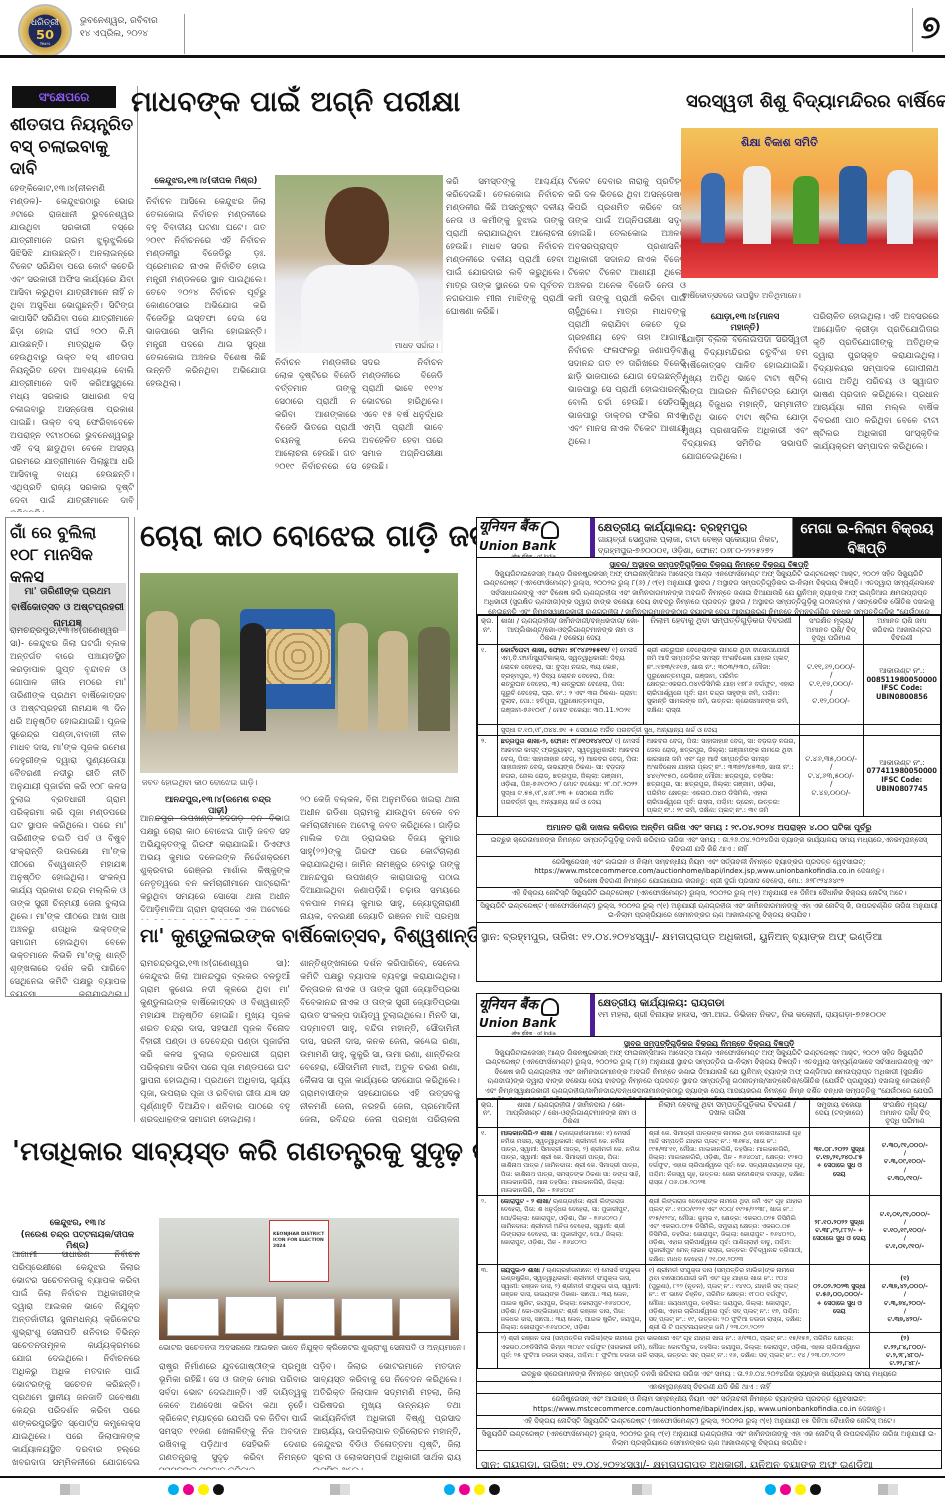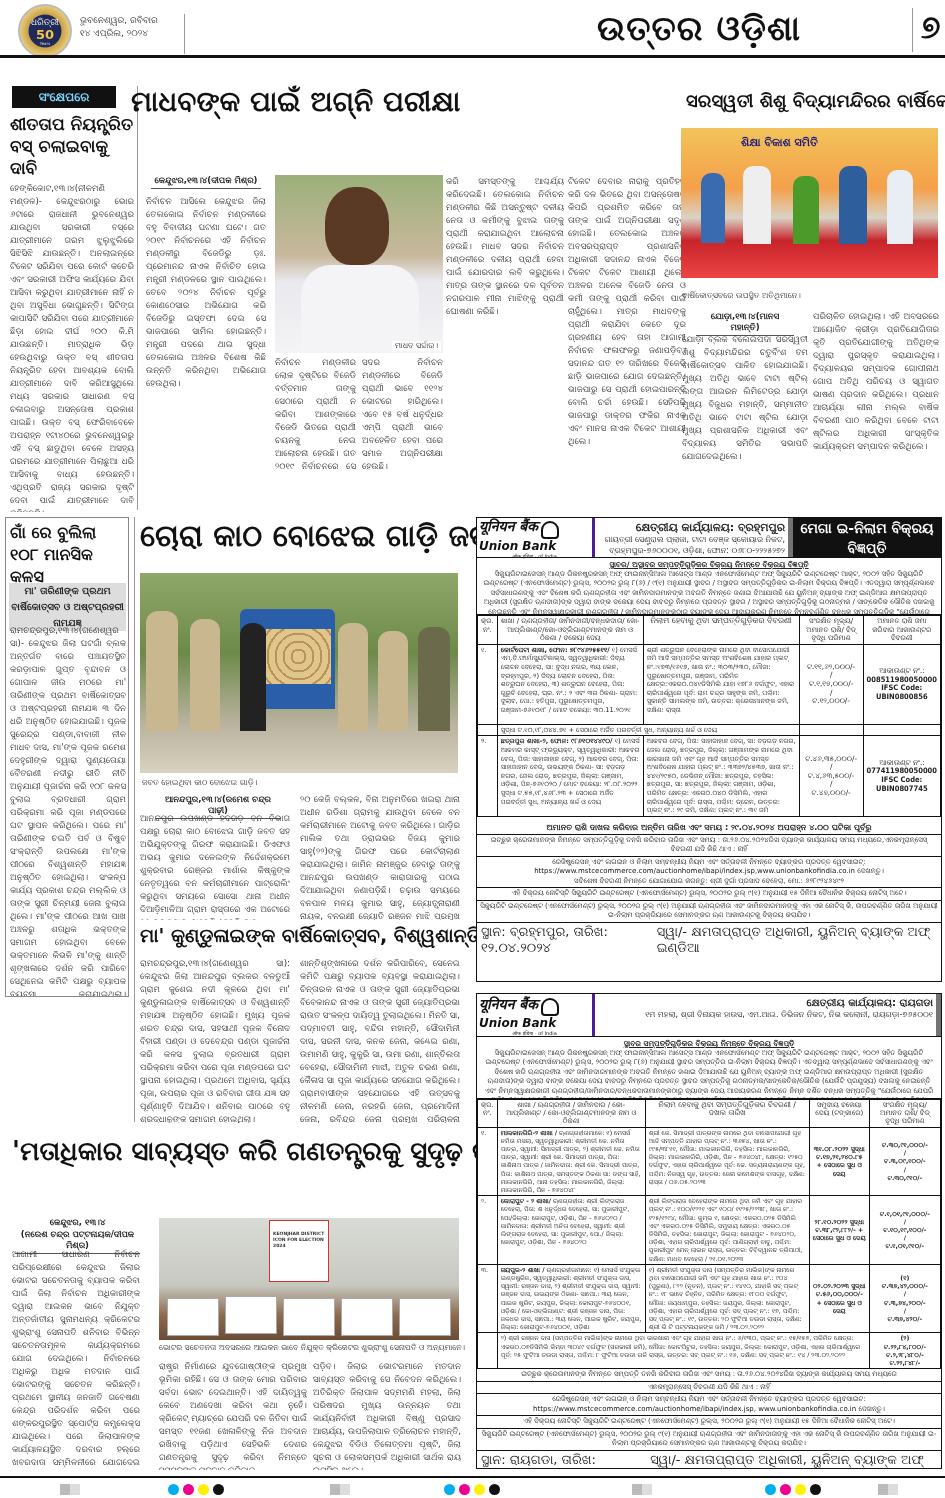--- a/index.html
+++ b/index.html
@@ -7,67 +7,66 @@
 .abs{position:absolute}
 .masthead{left:0;top:0;width:945px;height:56px}
 .logo{left:18px;top:4px;width:54px;height:54px;border-radius:50%;background:radial-gradient(circle,#1f2a5a 45%,#c9a24a 48%,#e7c978 70%,#b88a2a 100%);border:2px solid #bbb;display:flex;flex-direction:column;align-items:center;justify-content:center;color:#fff}
 .logo .lt{font-size:9px;font-weight:normal;color:#fff}
 .logo .ln{font-size:13px;font-weight:bold;color:#f3c84a;line-height:1}
 .logo .ly{font-size:4px;color:#ddd}
 .dateline{left:80px;top:14px;font-size:9px;line-height:13px;color:#333;border-right:1px solid #999;padding-right:26px;height:40px}
 .section-title{left:597px;top:8px;font-size:34px;font-weight:bold;color:#111;letter-spacing:1px}
 .page-num{left:912px;top:8px;font-size:32px;font-weight:bold;color:#111;border-left:1px solid #999;padding-left:8px;height:44px}
 .topline{left:0;top:55px;width:945px;height:3px;background:#111}
-.tag{left:12px;top:86px;width:104px;height:22px;background:#111;color:#7dd3fc;font-size:12px;font-weight:bold;text-align:center;line-height:22px}
+.tag{left:12px;top:86px;width:104px;height:22px;background:#111;color:#8b5cf6;font-size:12px;font-weight:bold;text-align:center;line-height:22px}
 .hl-big{font-weight:bold;color:#111;line-height:1}
 .col{font-size:8.6px;line-height:13px;text-align:justify;color:#333;overflow:hidden}
 .byline{font-size:8.5px;font-weight:bold;text-align:center;border-bottom:1px solid #555;padding-bottom:2px}
 .photo{background:#7a8a6a;overflow:hidden}
 .caption{font-size:8px;color:#333}
 .vline{background:#999;width:1px}
 .hline{background:#111;height:2px}
 .box{border:1px solid #888}
 .grey-sub{background:#ddd;font-size:11px;font-weight:bold;text-align:center;line-height:18px}
 
 .ad{border:1px solid #111;background:#fff;font-size:7px;color:#222}
 .ad-row{display:flex;border-bottom:1px solid #111}
-.ub-logo{width:118px;display:flex;align-items:center;justify-content:center;border-right:3px solid #4c1d95;flex-direction:column;padding:2px}
+.ub-logo{width:118px;display:flex;align-items:center;justify-content:center;border-right:5px solid #4c1d95;flex-direction:column;padding:2px}
 .ub-logo .hi{font-size:14px;font-weight:bold;font-style:italic;color:#111}
 .ub-logo .en{font-size:12px;font-weight:bold;font-style:italic;color:#111}
 .ub-mark{display:inline-block;width:18px;height:18px;border:2px solid #111;border-radius:50% 50% 4px 4px;vertical-align:middle;margin:0 3px}
-.ad-office{flex:1;text-align:right;padding:3px;border-right:5px solid #737373}
+.ad-office{flex:1;text-align:left;padding:3px;border-right:1px solid #737373}
 .ad-office .t{font-size:11px;font-weight:bold}
 .ad-office .a{font-size:8px;line-height:11px}
 .ad-badge{width:148px;background:#111;color:#fff;font-size:14px;font-weight:bold;display:flex;align-items:center;justify-content:center;text-align:center;line-height:20px}
 .ad-intro{padding:2px 5px;text-align:center;font-size:7px;line-height:9.5px;border-bottom:1px solid #111}
 .ad-intro .h{font-weight:bold;text-decoration:underline;font-size:7.5px}
 table.adt{width:100%;border-collapse:collapse;font-size:6.6px;line-height:8.6px}
 table.adt td,table.adt th{border:1px solid #111;padding:1px 3px;vertical-align:top}
 table.adt th{font-weight:normal;text-align:center;font-size:7px}
 .acc{font-weight:bold;font-family:"DejaVu Sans Condensed","DejaVu Sans",sans-serif;text-align:center;font-size:7.5px;vertical-align:middle!important}
 .ad-line{text-align:center;border-bottom:1px solid #111;padding:1px 3px;font-size:7px;line-height:9.5px}
-.ad-foot{display:flex;justify-content:space-between;padding:1px 4px;font-size:13px}
+.ad-foot{display:flex;justify-content:flex-start;padding:8px 4px;font-size:10px}
 .reg{display:flex;gap:4px;align-items:center}
 .dot{width:11px;height:11px;border-radius:50%;display:inline-block}
 .sq{width:20px;height:11px;background:linear-gradient(90deg,#bbb 50%,#ddd 50%);display:inline-block}
 </style>
 </head>
 <body>
 
 <div class="abs masthead">
   <div class="abs logo">
     <span class="lt">ଧରିତ୍ରୀ</span>
     <span class="ln">50</span>
     <span class="ly">Years</span>
   </div>
   <div class="abs dateline">
     <div>ଭୁବନେଶ୍ୱର, ରବିବାର</div>
     <div>୧୪ ଏପ୍ରିଲ, ୨୦୨୪</div>
   </div>
-  <div class="abs section-title">ଉତ୍ତର ଓଡ଼ିଶା</div>
   <div class="abs page-num">୭</div>
 </div>
 <div class="abs topline"></div>
 
 <div class="abs tag">ସଂକ୍ଷେପରେ</div>
 <div class="abs hl-big" style="left:10px;top:113px;width:125px;font-size:17px;line-height:22px">ଶୀତତାପ ନିୟନ୍ତ୍ରିତ ବସ୍ ଚଲାଇବାକୁ ଦାବି</div>
 <div class="abs col" style="left:10px;top:182px;width:124px;height:330px">ହେଙ୍କିକୋଟ,୧୩।୪(ନୀଳମଣି ମଣ୍ଡଳ)- କେନ୍ଦୁଝରଠାରୁ ଭୋର ୬ଟାରେ ରାଜଧାନୀ ଭୁବନେଶ୍ୱର ଯାଉଥିବା ସରକାରୀ ବସ୍‌ରେ ଯାତ୍ରୀମାନେ ଗରମ ଝୁଲୁଝୁଲିରେ ସିଝିସିଝି ଯାଉଛନ୍ତି। ଅନଲାଇନ୍‌ରେ ଟିକେଟ ସରିଯିବା ପରେ କୋର୍ଟ କଚେରି ଏବଂ ସରକାରୀ ଅଫିସ କାର୍ଯ୍ୟରେ ଯିବା ଆସିବା କରୁଥିବା ଯାତ୍ରୀମାନେ ନାହିଁ ନ ଥିବା ଅସୁବିଧା ଭୋଗୁଛନ୍ତି। ସିଟିଙ୍ଗ କାପାସିଟି ସରିଯିବା ପରେ ଯାତ୍ରୀମାନେ ଛିଡ଼ା ହୋଇ ଦୀର୍ଘ ୨୦୦ କି.ମି ଯାଉଛନ୍ତି। ମାତ୍ରାଧିକ ଭିଡ଼ ହେଉଥିବାରୁ ଉକ୍ତ ବସ୍ ଶୀତତାପ ନିୟନ୍ତ୍ରିତ ହେବା ଆବଶ୍ୟକ ବୋଲି ଯାତ୍ରୀମାନେ ଦାବି କରିଆସୁଥିଲେ ମଧ୍ୟ ସରକାର ସାଧାରଣ ବସ୍ ଚଳାଇବାରୁ ଅସନ୍ତୋଷ ପ୍ରକାଶ ପାଇଛି। ଉକ୍ତ ବସ୍ ଫେରିବାବେଳେ ଅପରାହ୍ନ ୧ଟା୪୦ରେ ଭୁବନେଶ୍ୱରରୁ ଏହି ବସ୍ ଛାଡୁଥିବା ବେଳେ ଅସହ୍ୟ ଗରମରେ ଯାତ୍ରୀମାନେ ପିଲାଛୁଆ ଧରି ଆସିବାକୁ ବାଧ୍ୟ ହେଉଛନ୍ତି। ଏଥିପ୍ରତି ରାଜ୍ୟ ସରକାର ଦୃଷ୍ଟି ଦେବା ପାଇଁ ଯାତ୍ରୀମାନେ ଦାବି କରିଛନ୍ତି।</div>
 <div class="abs vline" style="left:137px;top:86px;height:424px"></div>
 
 <div class="abs hl-big" style="left:131px;top:88px;width:460px;font-size:28px;white-space:nowrap">ମାଧବଙ୍କ ପାଇଁ ଅଗ୍ନି ପରୀକ୍ଷା</div>
@@ -289,21 +288,21 @@
         <div>ଟ.୨୨,୮୪,୮୦୦/-</div>
         <div>ଟ.୨,୨୮,୪୮୦/-</div>
         <div>ଟ.୨୨,୮୪୮/-</div>
       </td>
     </tr>
   </tbody>
     </table>
   <div class="ad-line">ଇଚ୍ଛୁକ କ୍ରେତାମାନଙ୍କ ନିମନ୍ତେ ସମ୍ପତ୍ତି ତନଖି କରିବାର ତାରିଖ ଏବଂ ସମୟ : ତା.୨୬.୦୪.୨୦୨୪ରିଖ ବ୍ୟାଙ୍କ କାର୍ଯ୍ୟାଳୟ ସମୟ ମଧ୍ୟରେ</div>
   <div class="ad-line">ଏନକମ୍ବ୍ରାନ୍ସେସ୍ ବିବରଣୀ ଯଦି କିଛି ଥାଏ : ନାହିଁ</div>
   <div class="ad-line">
-    <div>ରେଜିଷ୍ଟ୍ରେସନ୍ ଏବଂ ଲଗଇନ୍ ଓ ନିଲାମ ସମ୍ବନ୍ଧୀୟ ନିୟମ ଏବଂ ସର୍ତ୍ତାବଳୀ ନିମନ୍ତେ ବ୍ୟାଙ୍କର ପ୍ରଦତ୍ତ ୱେବସାଇଟ:</div>
+    <div>ରେଜିଷ୍ଟ୍ରେସନ୍ ଏବଂ ଆଇକନ୍ ଓ ନିଲାମ ସମ୍ବନ୍ଧୀୟ ନିୟମ ଏବଂ ସର୍ତ୍ତାବଳୀ ନିମନ୍ତେ ବ୍ୟାଙ୍କର ପ୍ରଦତ୍ତ ୱେବସାଇଟ:</div>
     <div class="url"><a href="#" style="color:#111;text-decoration:none">https://www.mstcecommerce.com/auctionhome/ibapi/index.jsp, www.unionbankofindia.co.in</a> <span>ଦେଖନ୍ତୁ।</span></div>
   </div>
   <div class="ad-line">ଏହି ବିକ୍ରୟ ନୋଟିସ୍‌ଟି ସିକ୍ୟୁରିଟି ଇଣ୍ଟରେଷ୍ଟ (ଏନଫୋର୍ସମେଣ୍ଟ) ରୁଲ୍ସ, ୨୦୦୨ର ରୁଲ୍ ୯(୧) ଅନୁଯାୟୀ ୧୫ ଦିନିଆ ବୈଧାନିକ ନୋଟିସ୍ ଅଟେ।</div>
   <div class="ad-line">ସିକ୍ୟୁରିଟି ଇଣ୍ଟରେଷ୍ଟ (ଏନଫୋର୍ସମେଣ୍ଟ) ରୁଲ୍ସ, ୨୦୦୨ର ରୁଲ୍ ୯(୧) ଅନୁଯାୟୀ ଋଣଗ୍ରହୀତା ଏବଂ ଜାମିନଦାତାଙ୍କୁ ଏହା ଏକ ନୋଟିସ୍ କି ଉପରବର୍ଣ୍ଣିତ ତାରିଖ ଅନୁଯାୟୀ ଇ-ନିଲାମ ପ୍ରକ୍ରିୟାରେ ସେମାନଙ୍କର ଋଣ ଆକାଉଣ୍ଟକୁ ବିକ୍ରୟ କରାଯିବ।</div>
   <div class="ad-foot">
     <span>ସ୍ଥାନ: ରାୟଗଡା, ତାରିଖ: ୧୨.୦୪.୨୦୨୪</span>
     <span>ସ୍ୱା/- କ୍ଷମତାପ୍ରାପ୍ତ ଅଧିକାରୀ, ୟୁନିଅନ୍ ବ୍ୟାଙ୍କ ଅଫ୍ ଇଣ୍ଡିଆ</span>
   </div>
 </div>
 

